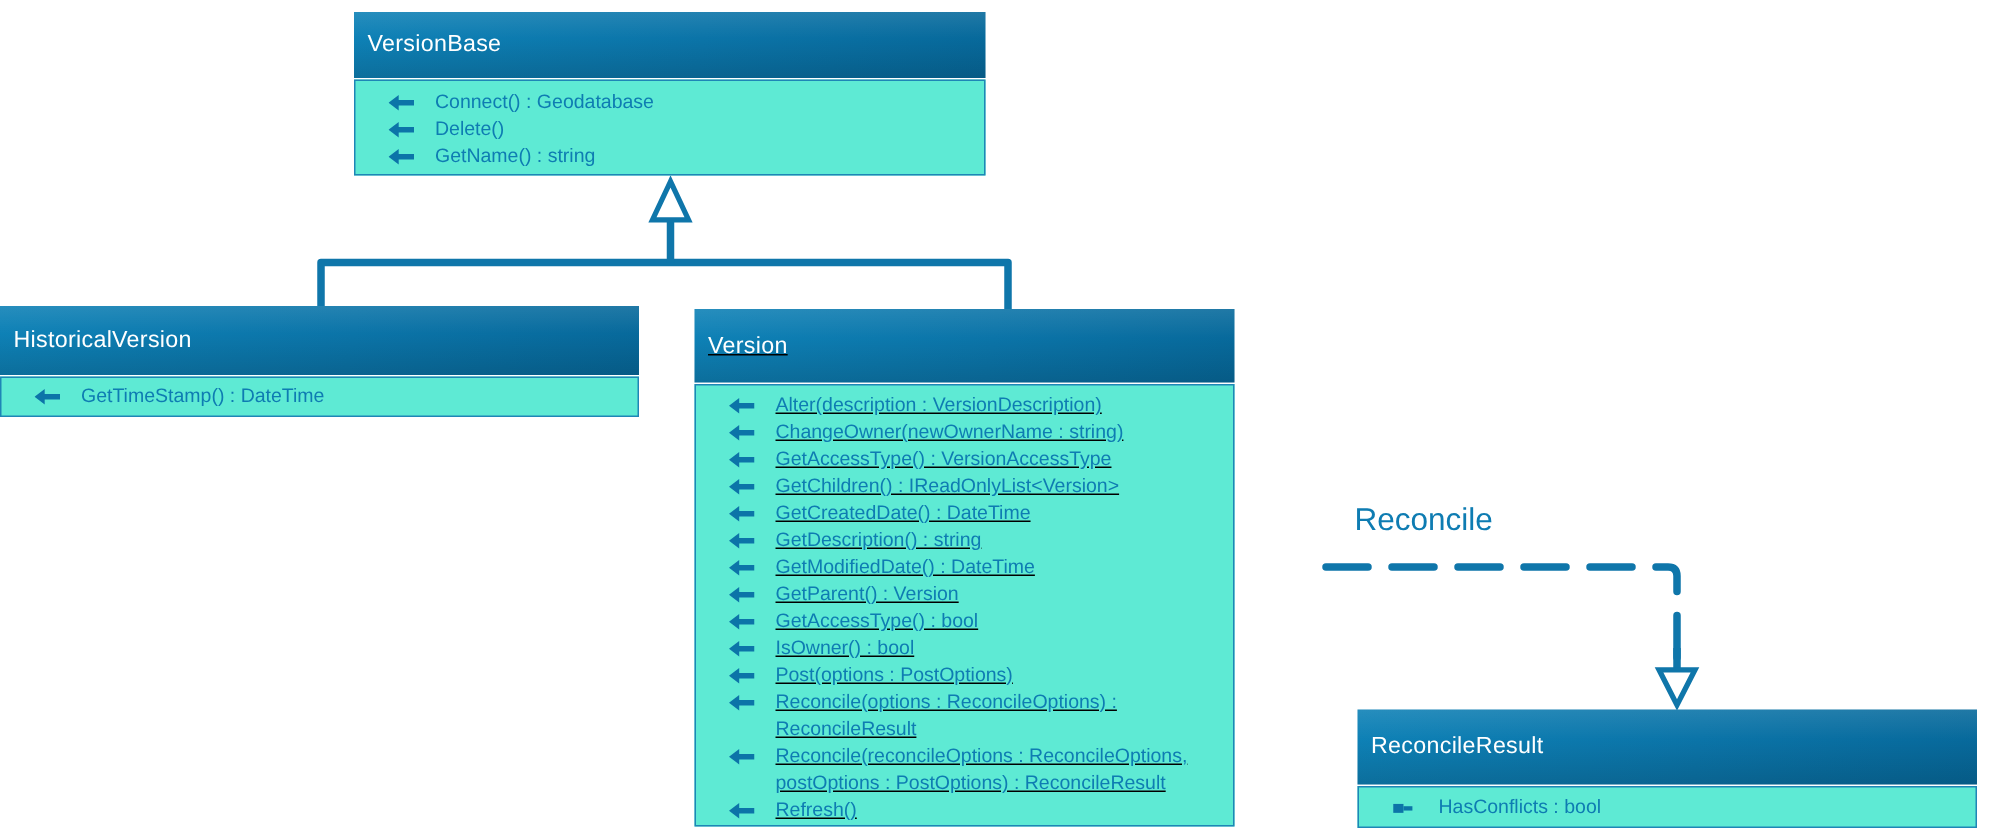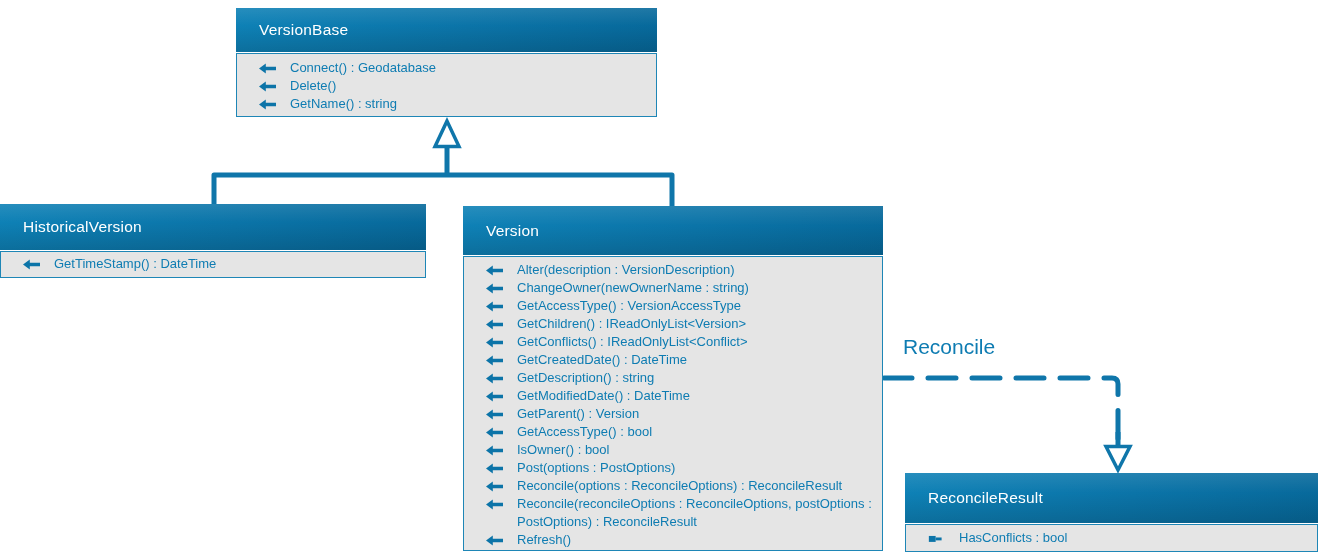--- a/index.html
+++ b/index.html
@@ -9,32 +9,32 @@
     height: 554px;
     background: #ffffff;
     font-family: "Liberation Sans", sans-serif;
     overflow: hidden;
   }
   .uml-class { position: absolute; box-sizing: border-box; }
   .uml-header {
     box-sizing: border-box;
     display: flex;
     align-items: center;
-    padding-left: 23px;
+    padding-left: 9px;
     color: #ffffff;
     font-size: 15.5px;
     letter-spacing: 0.2px;
     background:
       linear-gradient(to bottom, rgba(255,255,255,0.10) 0%, rgba(255,255,255,0) 40%, rgba(0,0,0,0.14) 100%),
       linear-gradient(100deg, #0E81B6 0%, #0B74A8 55%, #07699B 100%);
     margin-bottom: 1px;
   }
   .uml-body {
     box-sizing: border-box;
-    background: #e5e5e5;
+    background: #5eead4;
     border: 1.5px solid #1E86B6;
     padding: 4px 0 0 0;
     overflow: hidden;
   }
   .member {
     display: flex;
     align-items: flex-start;
     line-height: 18px;
     font-size: 13px;
     color: #0E7CB2;
@@ -50,21 +50,21 @@
   .member .m-icon svg { display: block; width: 17px; height: 11px; }
   .member .m-label { flex: 1; padding-right: 6px; }
 
   
   #box-versionbase        { left: 236px; top: 8px;   width: 421px; }
   #box-versionbase .uml-header        { height: 44px; }
   #box-versionbase .uml-body          { height: 64px; padding-top: 5px; }
   #box-historicalversion  { left: 0px;   top: 204px; width: 426px; }
   #box-historicalversion .uml-header  { height: 46px; }
   #box-historicalversion .uml-body    { height: 27px; padding-top: 3px; }
-  #box-version            { left: 463px; top: 206px; width: 420px; }
+  #box-version            { left: 463px; top: 206px; width: 360px; text-decoration: underline; }
   #box-version .uml-header            { height: 49px; }
   #box-version .uml-body              { height: 295px; }
   #box-reconcileresult    { left: 905px; top: 473px; width: 413px; }
   #box-reconcileresult .uml-header    { height: 50px; }
   #box-reconcileresult .uml-body      { height: 28px; padding-top: 4px; }
 
   #connector-layer {
     position: absolute;
     left: 0; top: 0;
     width: 1328px; height: 554px;
@@ -185,28 +185,20 @@
 
         <div class="member">
           <span class="m-icon">
             <svg viewBox="0 0 20 12">
               <path d="M8 0 L0 6 L8 12 L8 8.1 L20 8.1 L20 3.9 L8 3.9 Z" fill="currentColor"></path>
             </svg>
           </span>
           <span class="m-label">GetChildren() : IReadOnlyList&lt;Version&gt;</span>
         </div>
 
-        <div class="member">
-          <span class="m-icon">
-            <svg viewBox="0 0 20 12">
-              <path d="M8 0 L0 6 L8 12 L8 8.1 L20 8.1 L20 3.9 L8 3.9 Z" fill="currentColor"></path>
-            </svg>
-          </span>
-          <span class="m-label">GetConflicts() : IReadOnlyList&lt;Conflict&gt;</span>
-        </div>
 
         <div class="member">
           <span class="m-icon">
             <svg viewBox="0 0 20 12">
               <path d="M8 0 L0 6 L8 12 L8 8.1 L20 8.1 L20 3.9 L8 3.9 Z" fill="currentColor"></path>
             </svg>
           </span>
           <span class="m-label">GetCreatedDate() : DateTime</span>
         </div>
 

